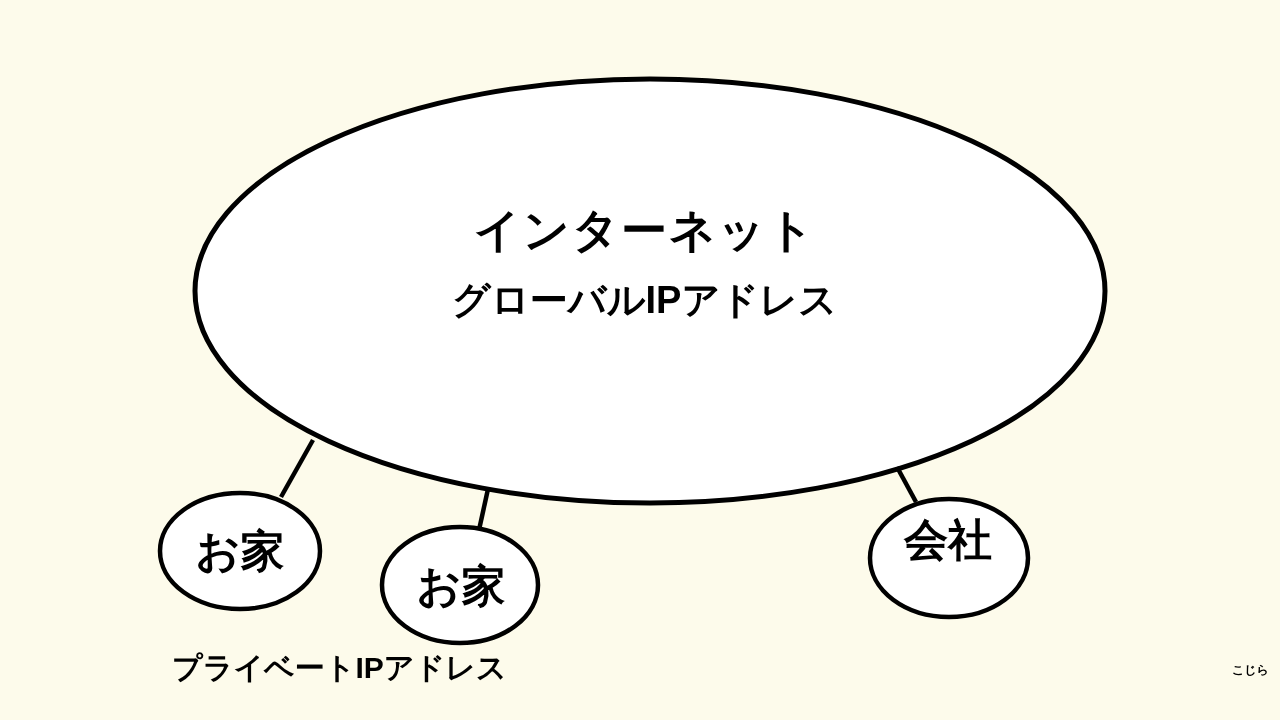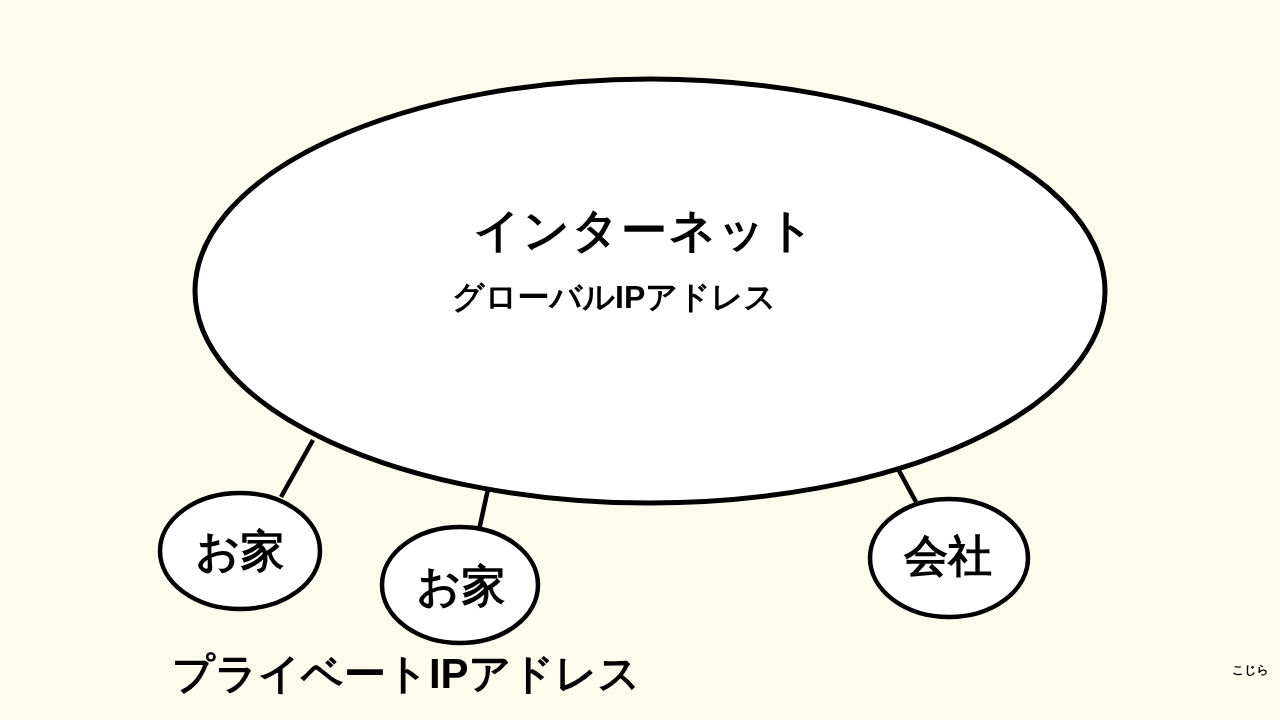--- a/index.html
+++ b/index.html
@@ -35,38 +35,38 @@
   .internet-title {
     left: 645px;
     top: 205px;
     transform: translateX(-50%);
     font-size: 46px;
     letter-spacing: 2px;
   }
   .internet-subtitle-1 {
     left: 452px;
     top: 280px;
-    font-size: 32px;
+    font-size: 38px;
   }
   .internet-subtitle-2 {
     left: 562px;
     top: 321px;
     font-size: 30px;
   }
   .node-label {
     transform: translate(-50%, -50%);
     font-size: 44px;
   }
   .node-label-1 { left: 240px; top: 551px; }
   .node-label-2 { left: 461px; top: 586px; }
-  .node-label-3 { left: 948px; top: 556px; }
+  .node-label-3 { left: 948px; top: 540px; }
   .private-ip-caption {
     left: 172px;
     top: 651px;
-    font-size: 42px;
+    font-size: 30px;
   }
   .watermark {
     left: 1232px;
     top: 664px;
     font-size: 12px;
     letter-spacing: 0px;
   }
 </style>
 </head>
 <body>

